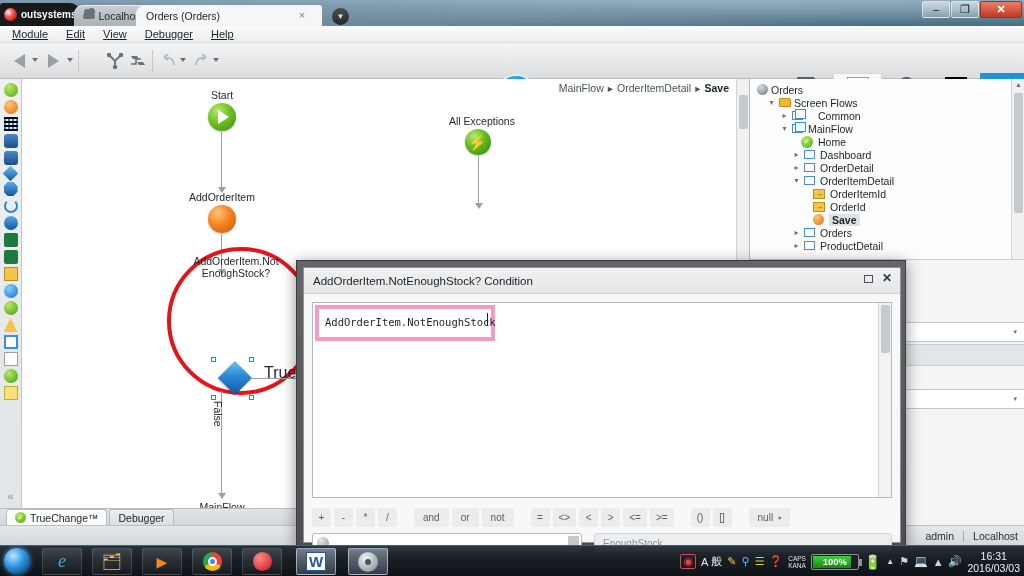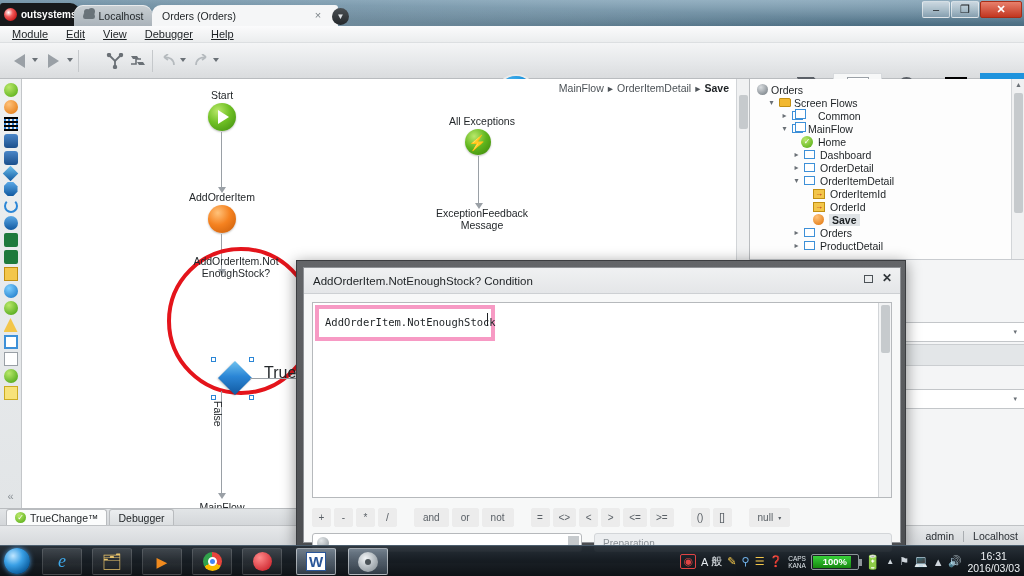--- a/index.html
+++ b/index.html
@@ -44,21 +44,21 @@
     color:#23282b; font-size:10.5px;
     box-shadow: inset 0 1px 0 rgba(255,255,255,.6);
   }
   .cloud-ico {
     width:12px; height:7px; border-radius:6px 6px 3px 3px;
     background:#697379; position:relative; flex:none;
   }
   .cloud-ico:before{content:"";position:absolute;left:1px;top:-3px;width:6px;height:6px;border-radius:50%;background:#697379;}
   .cloud-ico:after{content:"";position:absolute;left:5px;top:-4px;width:7px;height:7px;border-radius:50%;background:#697379;}
   .doc-tab {
-    position:absolute; left:152px; top:5px; height:21px; width:186px;
+    position:absolute; left:136px; top:5px; height:21px; width:186px;
     background:#f5f6f7;
     border-top-left-radius:9px; border-top-right-radius:3px;
     display:flex; align-items:center; padding-left:10px;
     color:#1d2124; font-size:10.5px;
   }
   .doc-tab-close {
     position:absolute; right:14px; top:4px; width:12px; height:12px;
     color:#7b8288; font-size:11px; line-height:12px; text-align:center; cursor:default;
   }
   .tab-dropdown {
@@ -564,22 +564,20 @@
     <div class="arrowhead" style="left:196px;top:414px;"></div>
     <div class="lbl-false" style="left:202px;top:322px;">False</div>
 
     <div class="node-label" style="left:150px;top:422px;width:100px;white-space:pre-line;">MainFlow
 \OrderDetail</div>
 
     <div class="node-label" style="left:405px;top:36px;width:110px;">All Exceptions</div>
     <div class="node-ico excp-ico" style="left:443px;top:50px;">⚡</div>
     <div class="conn" style="left:456px;top:77px;width:1px;height:50px;"></div>
     <div class="arrowhead" style="left:453px;top:124px;"></div>
-    <div class="node-label" style="left:395px;top:128px;width:130px;white-space:pre-line;">ExceptionFeedback
-Message</div>
     <div class="node-ico orange-ico" style="left:443px;top:208px;">
       <span style="position:absolute;left:14px;top:22px;width:14px;height:8px;background:#77c043;border:1px solid #4f8a25;border-radius:1px;"></span>
     </div>
     <div class="conn" style="left:456px;top:236px;width:1px;height:24px;"></div>
 
     <div class="canvas-vscroll">
       <div class="scroll-thumb" style="left:2px;top:16px;width:9px;height:34px;"></div>
     </div>
   </div>
   <div class="canvas-hscroll">
@@ -745,21 +743,21 @@
           <span>null</span>
           <span class="dd">▾</span>
         </div>
       </div>
 
       <div class="dlg-bottom-left">
         <span class="dbl-ico"></span>
         <span class="dbl-thumb"></span>
       </div>
       <div class="dlg-bottom-right">
-        <span>Preparation</span>
+        <span>EnoughStock</span>
       </div>
 
     </div>
   </div>
 
   <div class="taskbar">
     <div class="start-orb"></div>
 
     <div class="tb-app" style="left:42px;">
       <span style="color:#3ea7e8;font-size:18px;font-style:italic;font-family:'Liberation Serif',serif;">e</span>

